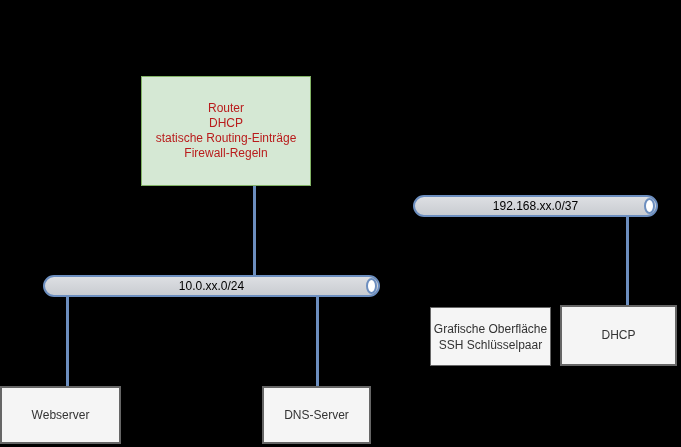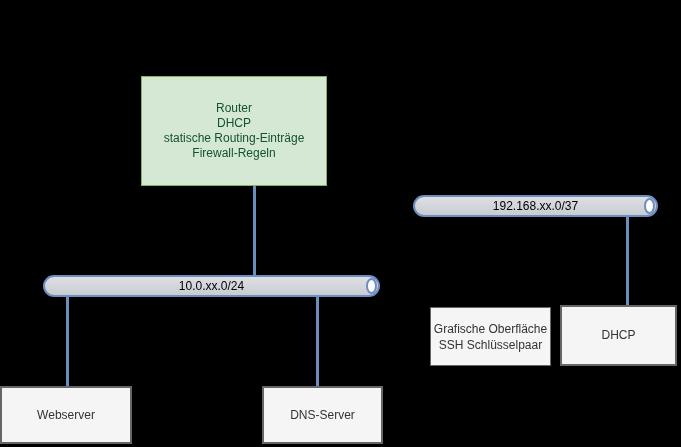--- a/index.html
+++ b/index.html
@@ -20,33 +20,33 @@
     box-sizing: border-box;
     display: flex;
     flex-direction: column;
     align-items: center;
     justify-content: center;
     text-align: center;
     font-size: 12px;
     line-height: 15px;
   }
   .router {
-    left: 141px; top: 76px; width: 186px; height: 110px;
+    left: 141px; top: 76px; width: 170px; height: 110px;
     background: #d5e8d4;
     border: 1px solid #82b366;
-    color: #14532d;
+    color: #b91c1c;
   }
   .graybox {
     background: #f5f5f5;
     border: 2px solid #666666;
     color: #333333;
   }
   .graybox.thin { border-width: 1px; margin-top: 30px; }
-  .webserver { left: 0px;   top: 386px; width: 132px; height: 58px; }
-  .dns       { left: 262px; top: 386px; width: 121px; height: 58px; }
+  .webserver { left: 0px;   top: 386px; width: 121px; height: 58px; }
+  .dns       { left: 262px; top: 386px; width: 109px; height: 58px; }
   .ldap      { left: 560px; top: 305px; width: 117px; height: 61px; }
   .note      { left: 430px; top: 277px; width: 121px; height: 59px; line-height: 16px; }
   .bus {
     position: absolute;
     box-sizing: border-box;
     height: 22px;
     background: linear-gradient(#dddfe3, #c9ccd1);
     border: 2px solid #6c8ebf;
     border-radius: 11px;
     display: flex;

